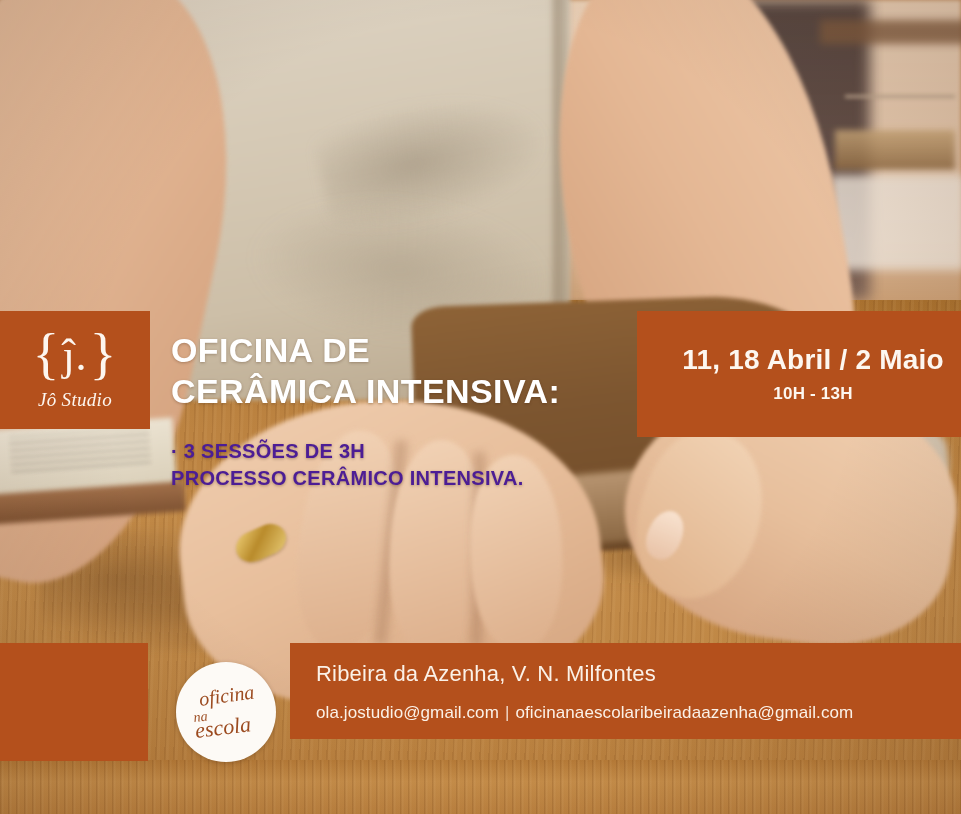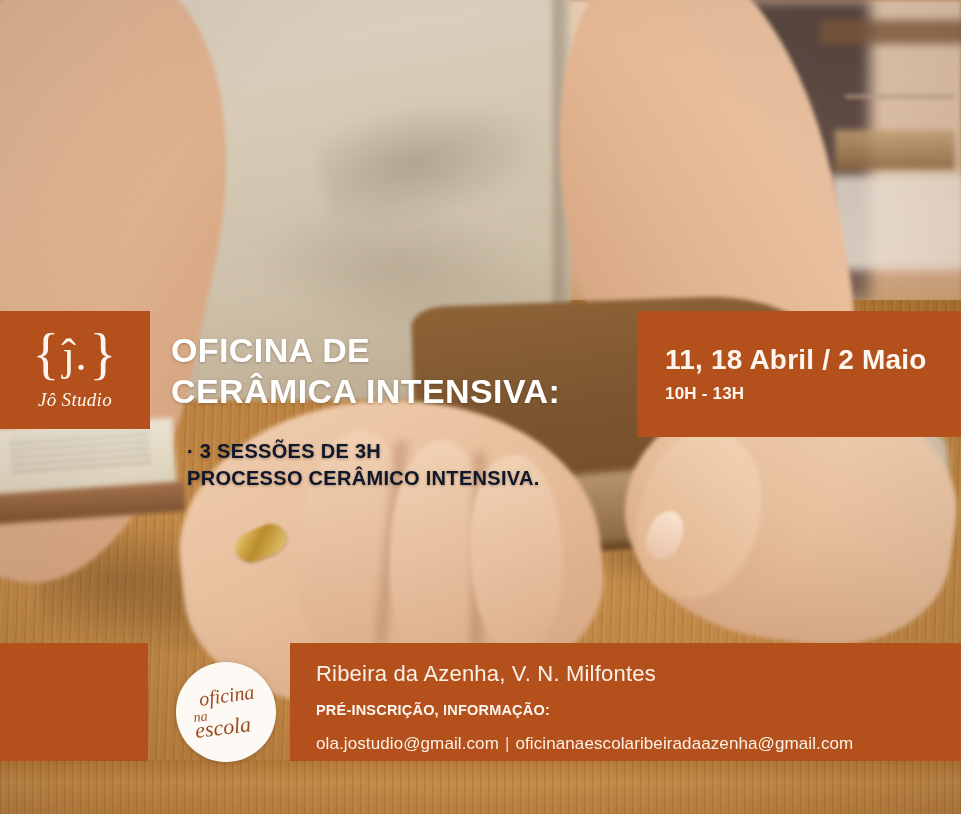--- a/index.html
+++ b/index.html
@@ -214,44 +214,43 @@
     display:flex;align-items:center;gap:2px;
   }
   .logo-brace{font-size:56px;font-weight:300;line-height:.9;}
   .logo-j{font-size:44px;position:relative;top:2px;}
   .logo-name{
     color:#fdf6ef;font-family:"Liberation Serif", serif;
     font-style:italic;font-size:19px;margin-top:9px;letter-spacing:.3px;
   }
 
   .date-block{left:637px;top:311px;width:324px;height:126px;
-    padding:34px 0 0 28px;}
+    padding:34px 0 0 28px;text-align:center;}
   .date-main{
     color:#fdf7f0;font-size:28px;font-weight:bold;letter-spacing:.2px;line-height:1.1;
   }
   .date-sub{
     color:#fdf7f0;font-size:17px;font-weight:bold;letter-spacing:.2px;margin-top:8px;
   }
 
   .bottom-left-block{left:0;top:643px;width:148px;height:118px;}
-  .bottom-right-block{left:290px;top:643px;width:671px;height:118px;
+  .bottom-right-block{left:290px;top:643px;width:671px;height:96px;
     padding:18px 0 0 26px;}
 
   
   .headline{
     position:absolute;left:171px;top:330px;
     color:#ffffff;font-weight:bold;font-size:34px;line-height:1.22;
     letter-spacing:.4px;
     text-shadow:0 1px 3px rgba(60,30,10,.30);
   }
   .subhead{
     position:absolute;left:171px;top:438px;
-    color:#0f172a;line-height:1.34;
+    color:#4c1d95;line-height:1.34;
     text-shadow:0 1px 3px rgba(60,30,10,.35);
-    margin-left:16px;
   }
   .sub-l1{font-size:20px;font-weight:bold;letter-spacing:.3px;}
   .sub-l2{font-size:20px;font-weight:bold;letter-spacing:.3px;}
   .sub-l3{font-size:20px;font-weight:bold;letter-spacing:.1px;}
 
   
   .badge{
     position:absolute;left:176px;top:662px;width:100px;height:100px;
     border-radius:50%;background:#fdfaf6;
     display:flex;align-items:center;justify-content:center;
@@ -344,21 +343,20 @@
 
   <div class="block date-block">
     <div class="date-main">11, 18 Abril / 2 Maio</div>
     <div class="date-sub">10H - 13H</div>
   </div>
 
   <div class="block bottom-left-block"></div>
 
   <div class="block bottom-right-block">
     <div class="loc">Ribeira da Azenha, V. N. Milfontes</div>
-    <div class="pre">PRÉ-INSCRIÇÃO, INFORMAÇÃO:</div>
     <div class="mails">
       <span>ola.jostudio@gmail.com</span><span class="mail-sep">|</span><span>oficinanaescolaribeiradaazenha@gmail.com</span>
     </div>
   </div>
 
   <div class="badge">
     <svg class="badge-svg" width="92" height="92" viewBox="0 0 92 92">
       <text x="20" y="40" font-family="Liberation Serif, serif" font-style="italic" font-size="20" fill="#9c4b20" transform="rotate(-8 20 40)">oficina</text>
       <text x="14" y="56" font-family="Liberation Serif, serif" font-style="italic" font-size="14" fill="#9c4b20" transform="rotate(-6 14 56)">na</text>
       <text x="16" y="72" font-family="Liberation Serif, serif" font-style="italic" font-size="22" fill="#9c4b20" transform="rotate(-7 16 72)">escola</text>

